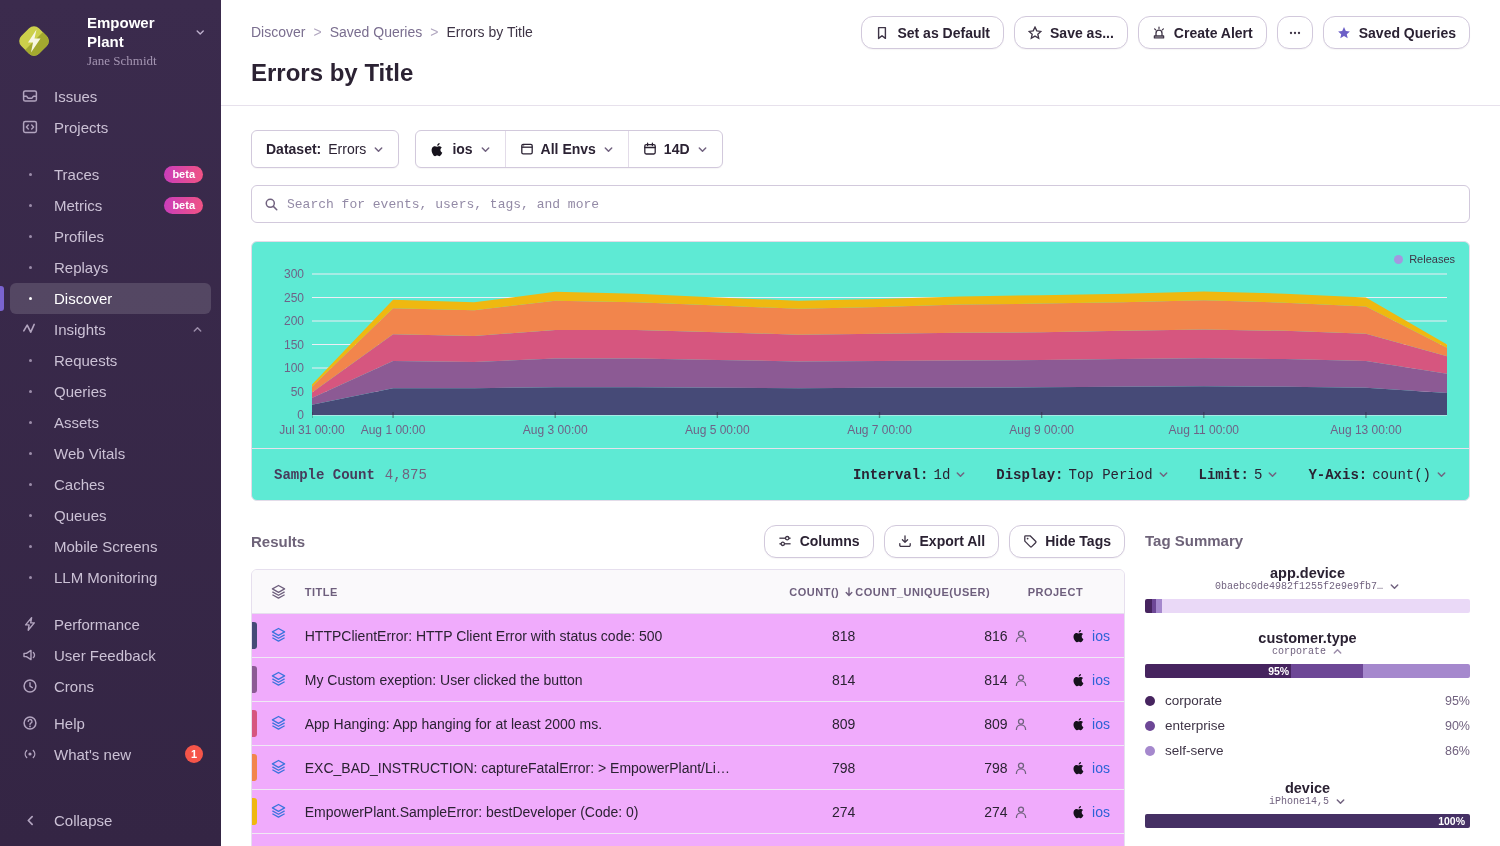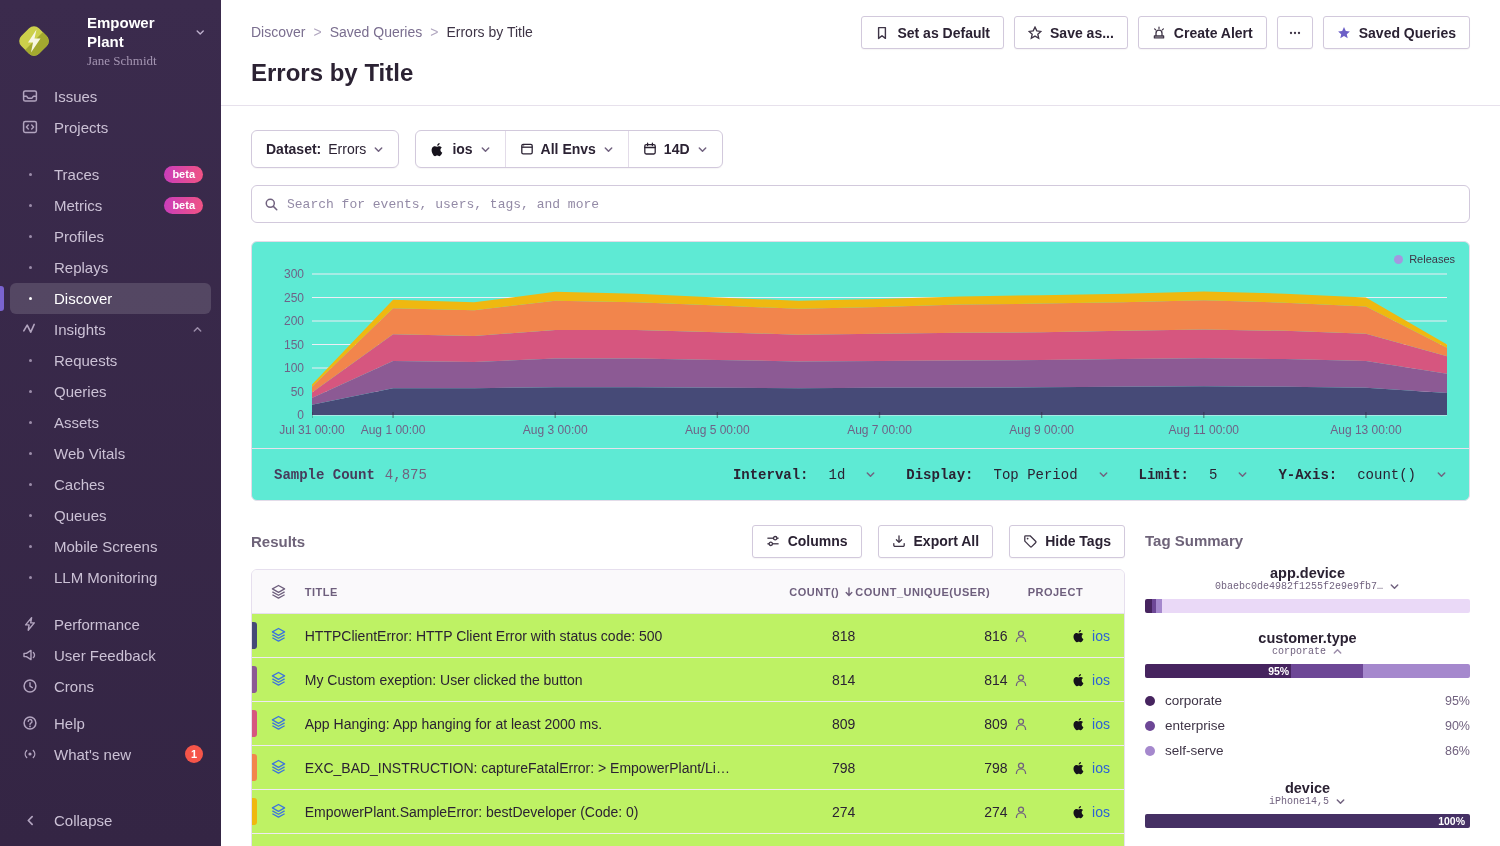--- a/index.html
+++ b/index.html
@@ -34,21 +34,21 @@
   .main { margin-left:221px; }
   .page-header { padding:16px 30px 18px; border-bottom:1px solid #e7e1ec; }
   .header-top { display:flex; justify-content:space-between; align-items:flex-start; }
   .breadcrumb { display:flex; align-items:center; gap:8px; font-size:14px; color:#7a6e8f; margin-top:8px; }
   .breadcrumb .crumb-link { color:#7a6e8f; cursor:pointer; }
   .breadcrumb .crumb-sep { color:#b0a6bf; }
   .breadcrumb .crumb-current { color:#3e3446; }
   .page-title { font-size:24px; font-weight:700; color:#2b2233; margin-top:10px; }
   .actions { display:flex; gap:10px; align-items:center; }
   .btn { display:inline-flex; align-items:center; gap:8px; height:33px; padding:0 13px; background:#fff;
-    border:1px solid #d2c9dc; border-radius:3px; font-weight:600; font-size:14px; color:#2b2233;
+    border:1px solid #d2c9dc; border-radius:12px; font-weight:600; font-size:14px; color:#2b2233;
     box-shadow:0 1px 1px rgba(43,34,51,.04); cursor:pointer; white-space:nowrap; }
   .btn svg { color:#3e3446; }
   .btn .star-filled { color:#6c5fc7; }
 
   .content { padding:24px 30px 0; }
 
   
   .filter-row { display:flex; gap:16px; margin-bottom:17px; }
   .drop { display:inline-flex; align-items:center; gap:7px; height:38px; padding:0 14px; border:1px solid #d2c9dc; border-radius:6px; background:#fff; cursor:pointer; box-shadow:0 1px 1px rgba(43,34,51,.04); }
   .drop b { font-weight:700; }
@@ -72,36 +72,36 @@
   .plot-wrap svg { display:block; width:100%; height:150px; }
   .ylabels { position:absolute; left:-46px; top:0; width:38px; height:150px; }
   .ylabels span { position:absolute; right:0; font-size:12px; color:#6f6287; }
   .xlabels { position:relative; height:22px; margin:2px 8px 6px 46px; }
   .xlabels span { position:absolute; top:3px; transform:translateX(-50%); font-size:12px; color:#6f6287; white-space:nowrap; }
   .chart-footer { border-top:1px solid #e7e1ec; height:52px; display:flex; align-items:center; justify-content:space-between; padding:0 22px;font-family:Liberation Mono, monospace; }
   .sample { display:flex; align-items:center; gap:10px; }
   .sample b { font-weight:700; color:#473b5c; }
   .sample span { color:#71627f; }
   .footer-controls { display:flex; align-items:center; gap:30px; }
-  .fctrl { display:flex; align-items:center; gap:20px; cursor:pointer; }
+  .fctrl { display:flex; align-items:center; gap:5px; cursor:pointer; }
   .fctrl b { font-weight:700; }
   .fctrl .chev { color:#71627f; }
 
   
   .lower { display:flex; gap:20px; }
   .results-col { width:874px; flex:0 0 auto; }
   .tags-col { width:325px; flex:0 0 auto; }
   .results-head { display:flex; justify-content:space-between; align-items:center; margin-bottom:10px; height:36px; }
   .results-title, .tags-title { color:#6e6379; font-size:15px; font-weight:600; }
-  .results-btns { display:flex; gap:16px; }
+  .results-btns { display:flex; gap:10px; }
 
   table.results { width:100%; border-collapse:separate; border-spacing:0; border:1px solid #e6dfee; border-radius:6px; overflow:hidden; }
   .thead-row { background:#faf9fb; }
   .thead-row th { height:44px; font-size:11px; font-weight:700; letter-spacing:.5px; color:#6e5f7d; text-align:left; border-bottom:1px solid #e6dfee; padding:0; }
-  .row td { height:43px; border-bottom:1px solid #efe9f4; padding:0; font-size:14px; background:#bef264; }
+  .row td { height:43px; border-bottom:1px solid #efe9f4; padding:0; font-size:14px; background:#f0abfc; }
   .row:last-child td { border-bottom:0; }
   .col-ic { width:52px; }
   .col-title { width:430px; }
   .col-count { width:113px; text-align:right; }
   .col-uniq { width:170px; text-align:right; }
   .col-proj { width:95px; text-align:right; padding-right:14px !important; }
   .cell-ic { position:relative; display:flex; align-items:center; justify-content:center; height:43px; }
   .chip { position:absolute; left:0; top:8px; width:4.5px; height:27px; border-radius:0 3px 3px 0; }
   .stack-blue { color:#3c74dd; }
   .stack-grey { color:#6e5f7d; }

